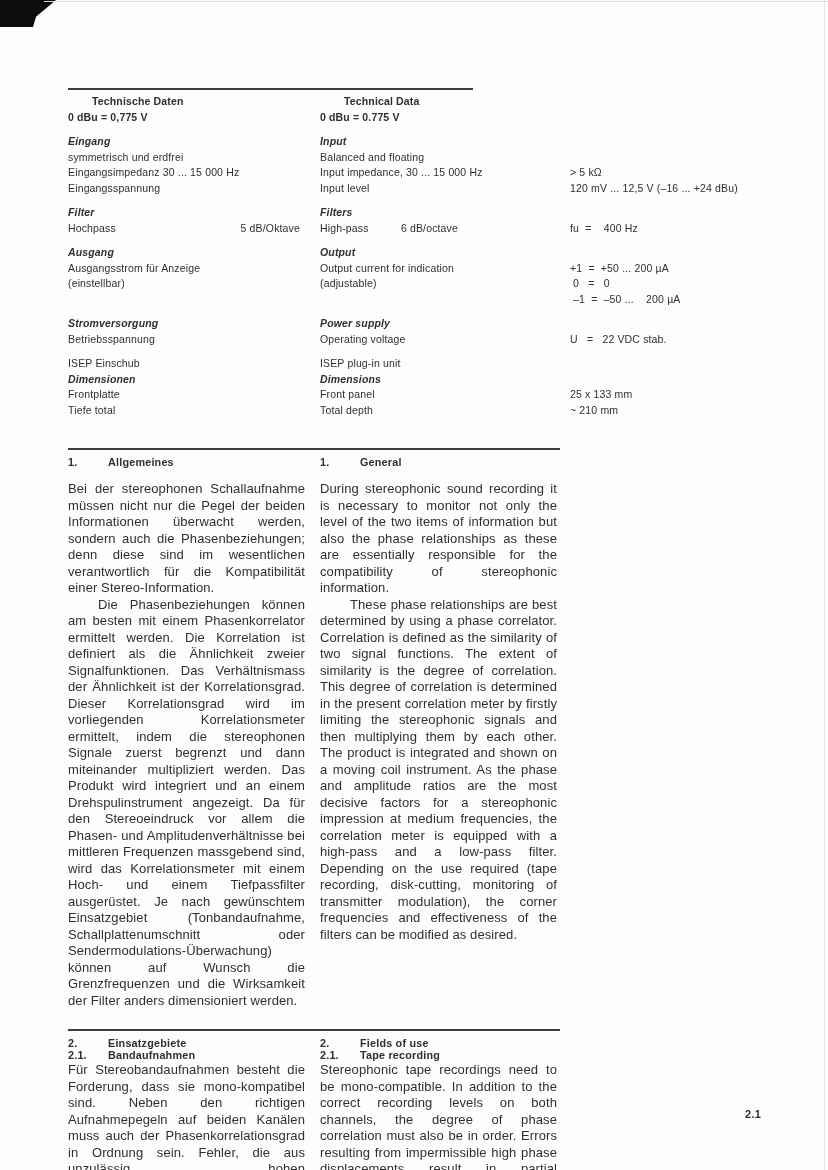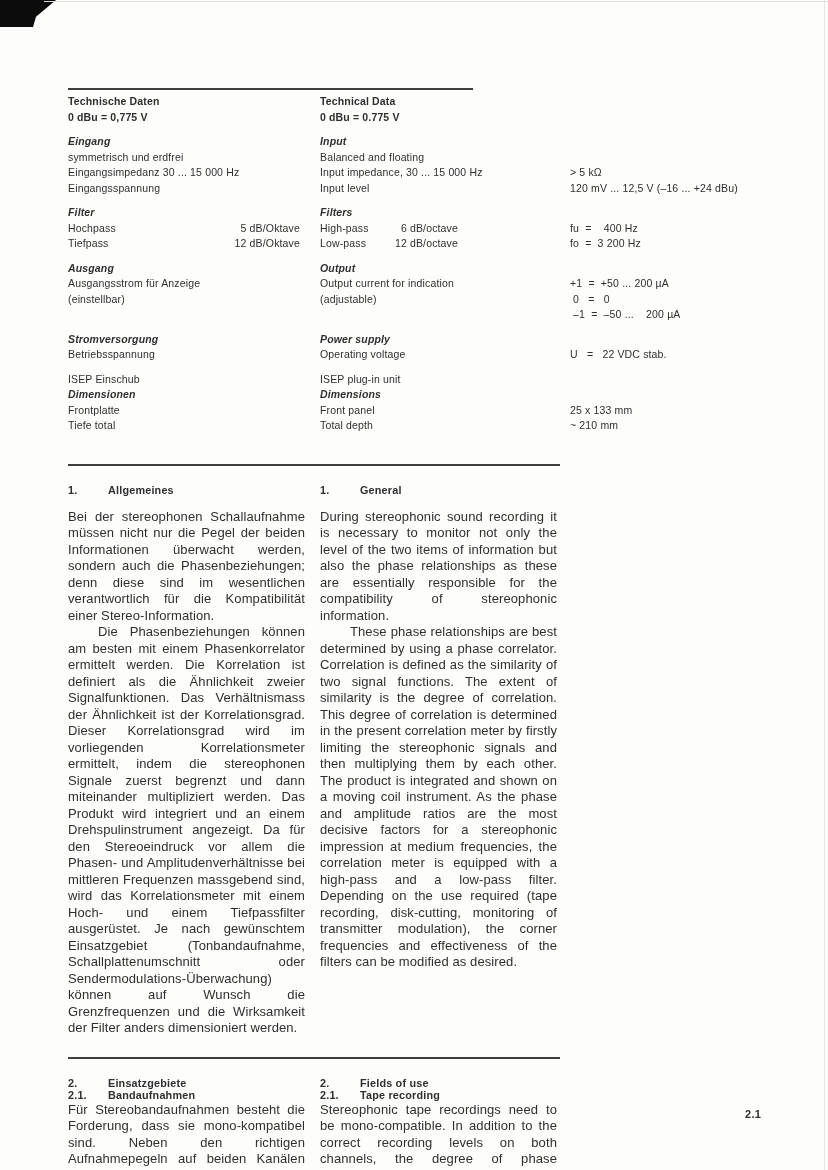--- a/index.html
+++ b/index.html
@@ -27,37 +27,37 @@
   .spec-rule { width:405px; border-top:2px solid #3d3d3d; }
   .spec { font-size:10.5px; line-height:15.5px; letter-spacing:0.15px; }
   .spec-row { display:grid; grid-template-columns:252px 250px 1fr; align-items:baseline; }
   .c-de, .c-en, .c-val { white-space:pre-wrap; }
   .c-de { width:232px; display:flex; justify-content:space-between; }
   .c-en { width:138px; display:flex; justify-content:space-between; }
   .c-en > span, .c-de > span { white-space:nowrap; }
   .spec-title-row { font-weight:700; }
   .ghead { font-weight:700; font-style:italic; }
   .spec-group { margin-top:9px; }
-  .spec-head-gap { margin-top:4px; }
+  .spec-head-gap { margin-top:4px;margin-left:24px; }
 
   
   .sect-rule { width:492px; border-top:2px solid #3d3d3d; }
   .cols { display:grid; grid-template-columns:237px 237px; column-gap:15px; width:489px; }
   .heading { font-size:10.8px; font-weight:700; letter-spacing:0.2px; }
   .hnum { display:inline-block; width:40px; }
   .body-par {
     margin:0; font-size:13px; line-height:16.5px;
     text-align:justify; letter-spacing:0.1px;
   }
   .indent { text-indent:30px; }
   .sub-head { margin-bottom:1px; }
   .body-start { margin-top:13px; }
 
   .rule-1 { margin-top:30px; }
-  .cols-h1 { margin-top:18px; }
+  .cols-h1 { margin-top:6px; }
   .rule-2 { margin-top:20px; }
 
   .page-number {
     position:absolute; top:1108px; left:745px;
     font-size:11px; font-weight:700; letter-spacing:0.3px;
   }
 </style>
 </head>
 <body>
 
@@ -115,31 +115,20 @@
           <div class="c-de">
             <span>Hochpass</span>
             <span>5 dB/Oktave</span>
           </div>
           <div class="c-en">
             <span>High-pass</span>
             <span>6 dB/octave</span>
           </div>
           <div class="c-val">fu  =    400 Hz</div>
         </div>
-        <div class="spec-row">
-          <div class="c-de">
-            <span>Tiefpass</span>
-            <span>12 dB/Oktave</span>
-          </div>
-          <div class="c-en">
-            <span>Low-pass</span>
-            <span>12 dB/octave</span>
-          </div>
-          <div class="c-val">fo  =  3 200 Hz</div>
-        </div>
       </div>
 
       <div class="spec-group">
         <div class="spec-row">
           <div class="c-de ghead">Ausgang</div>
           <div class="c-en ghead">Output</div>
           <div class="c-val"></div>
         </div>
         <div class="spec-row">
           <div class="c-de"><span>Ausgangsstrom für Anzeige</span></div>

